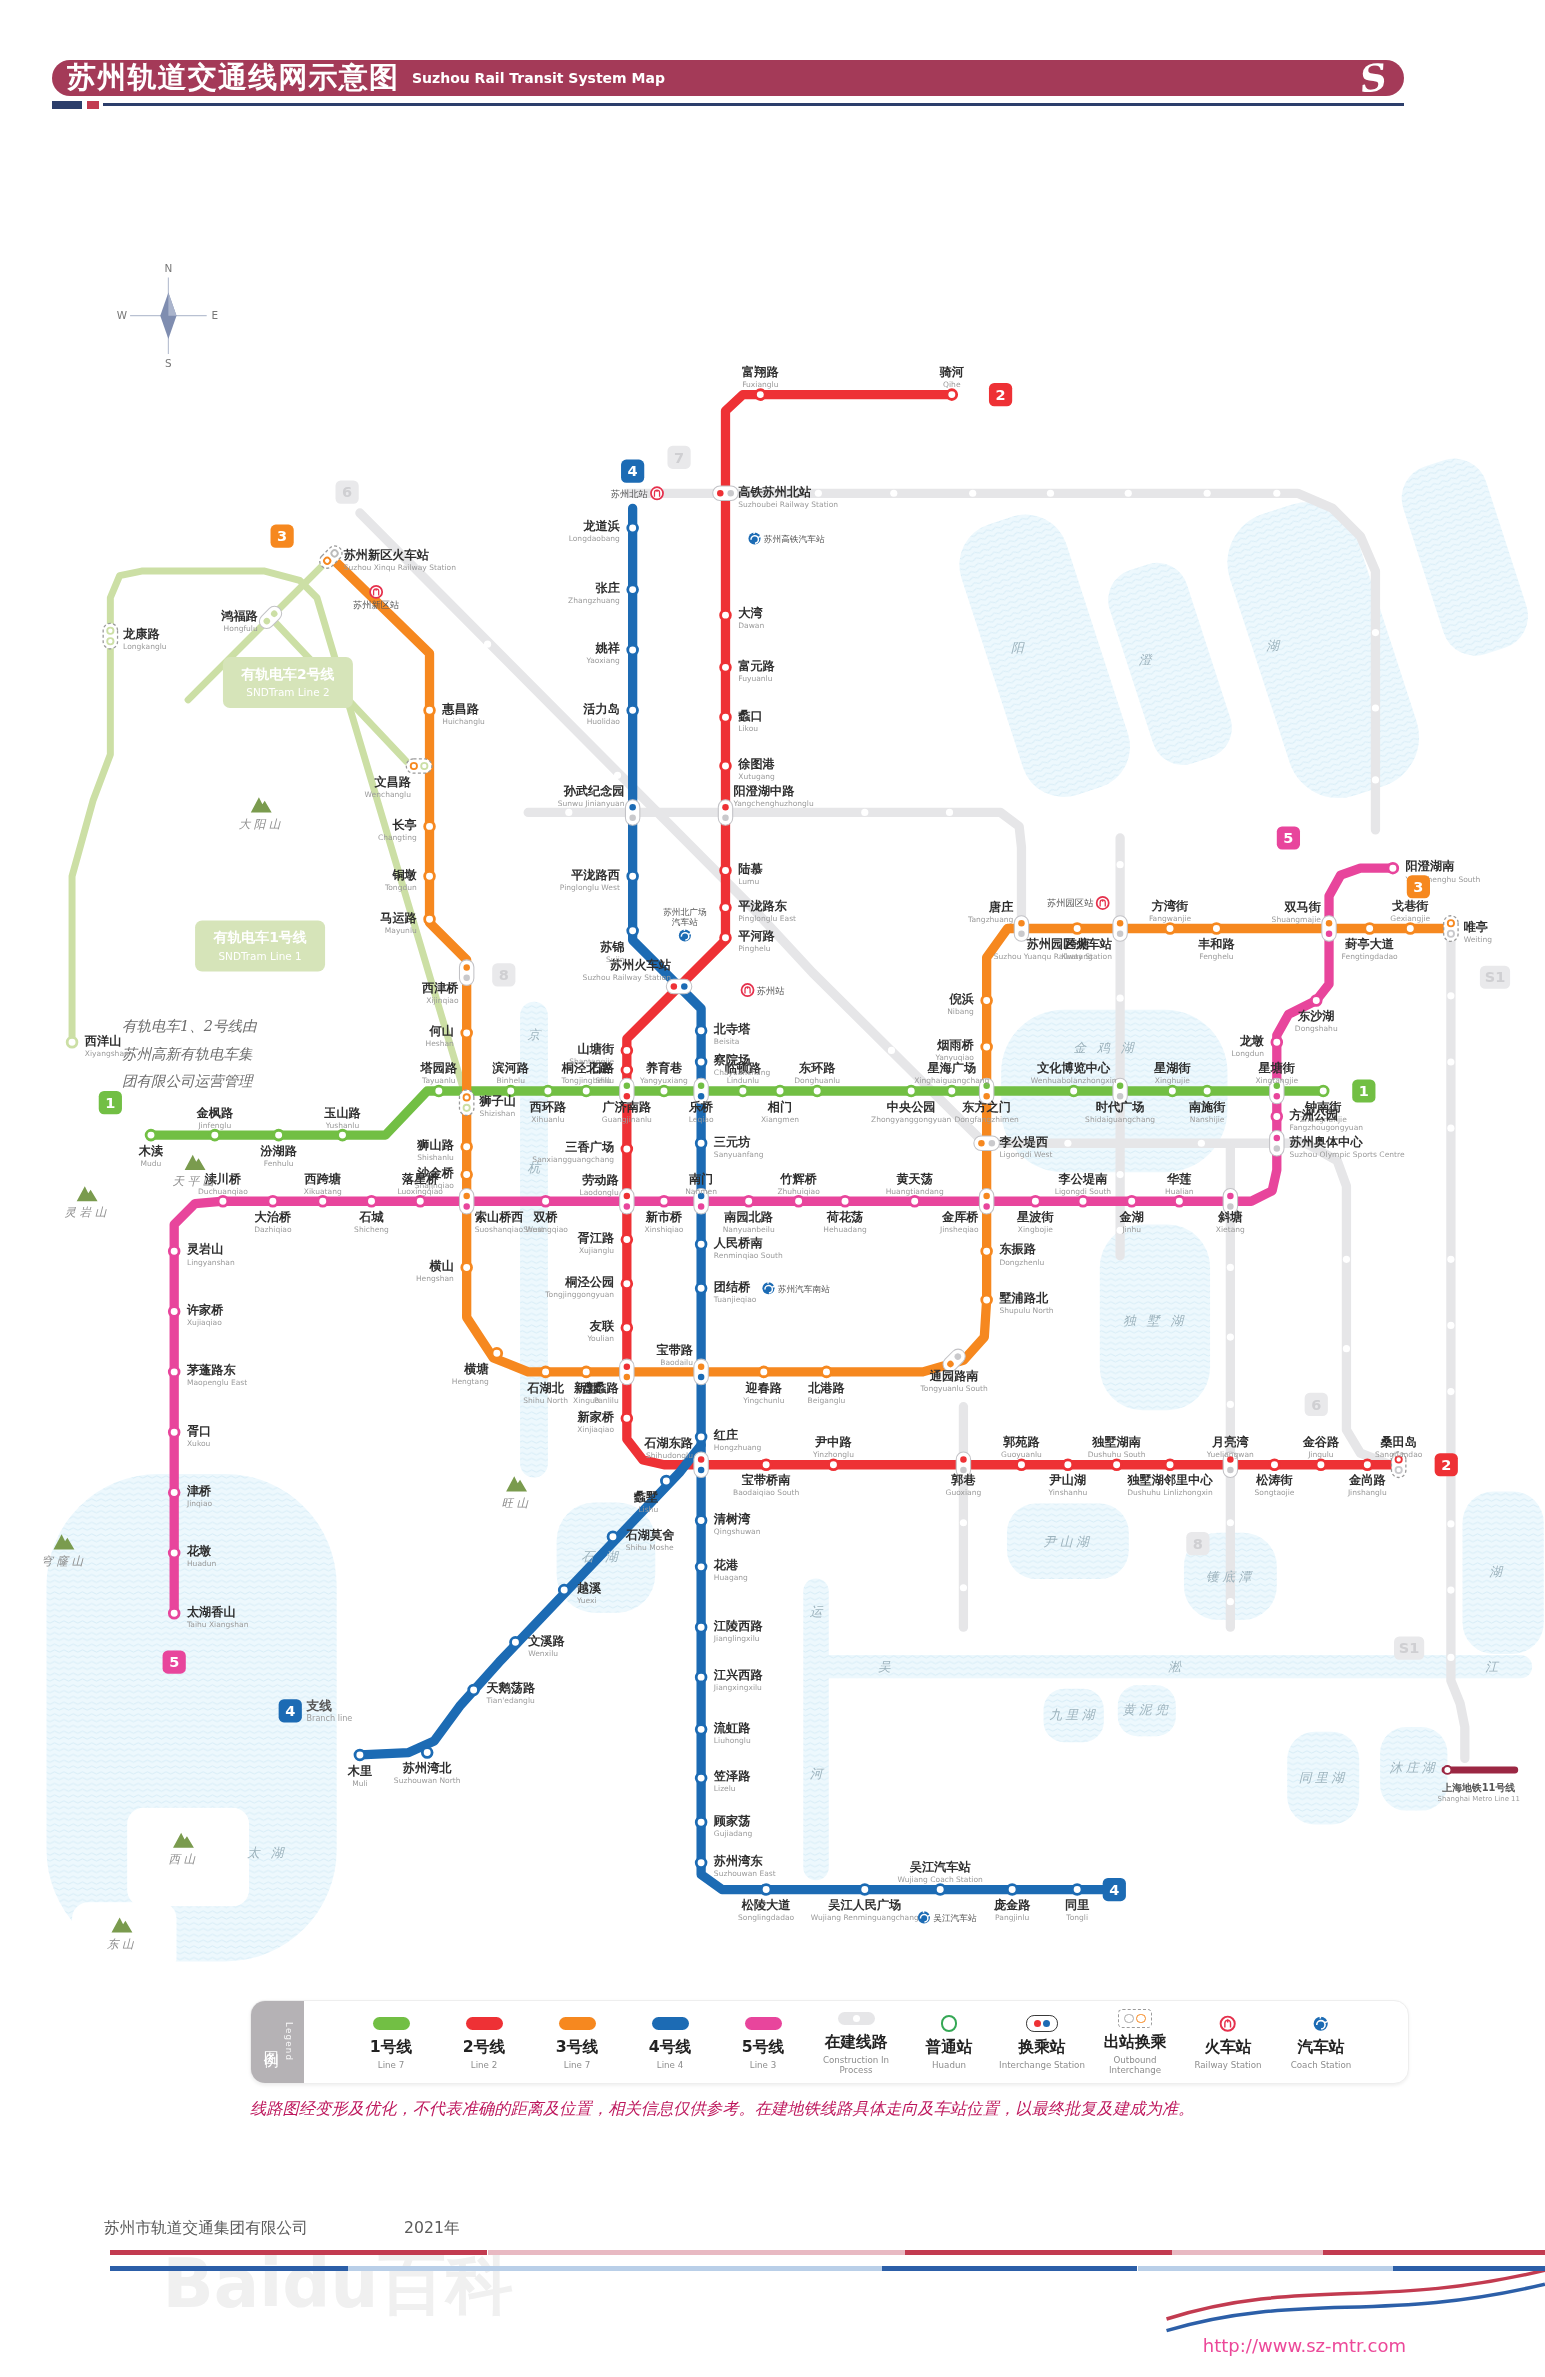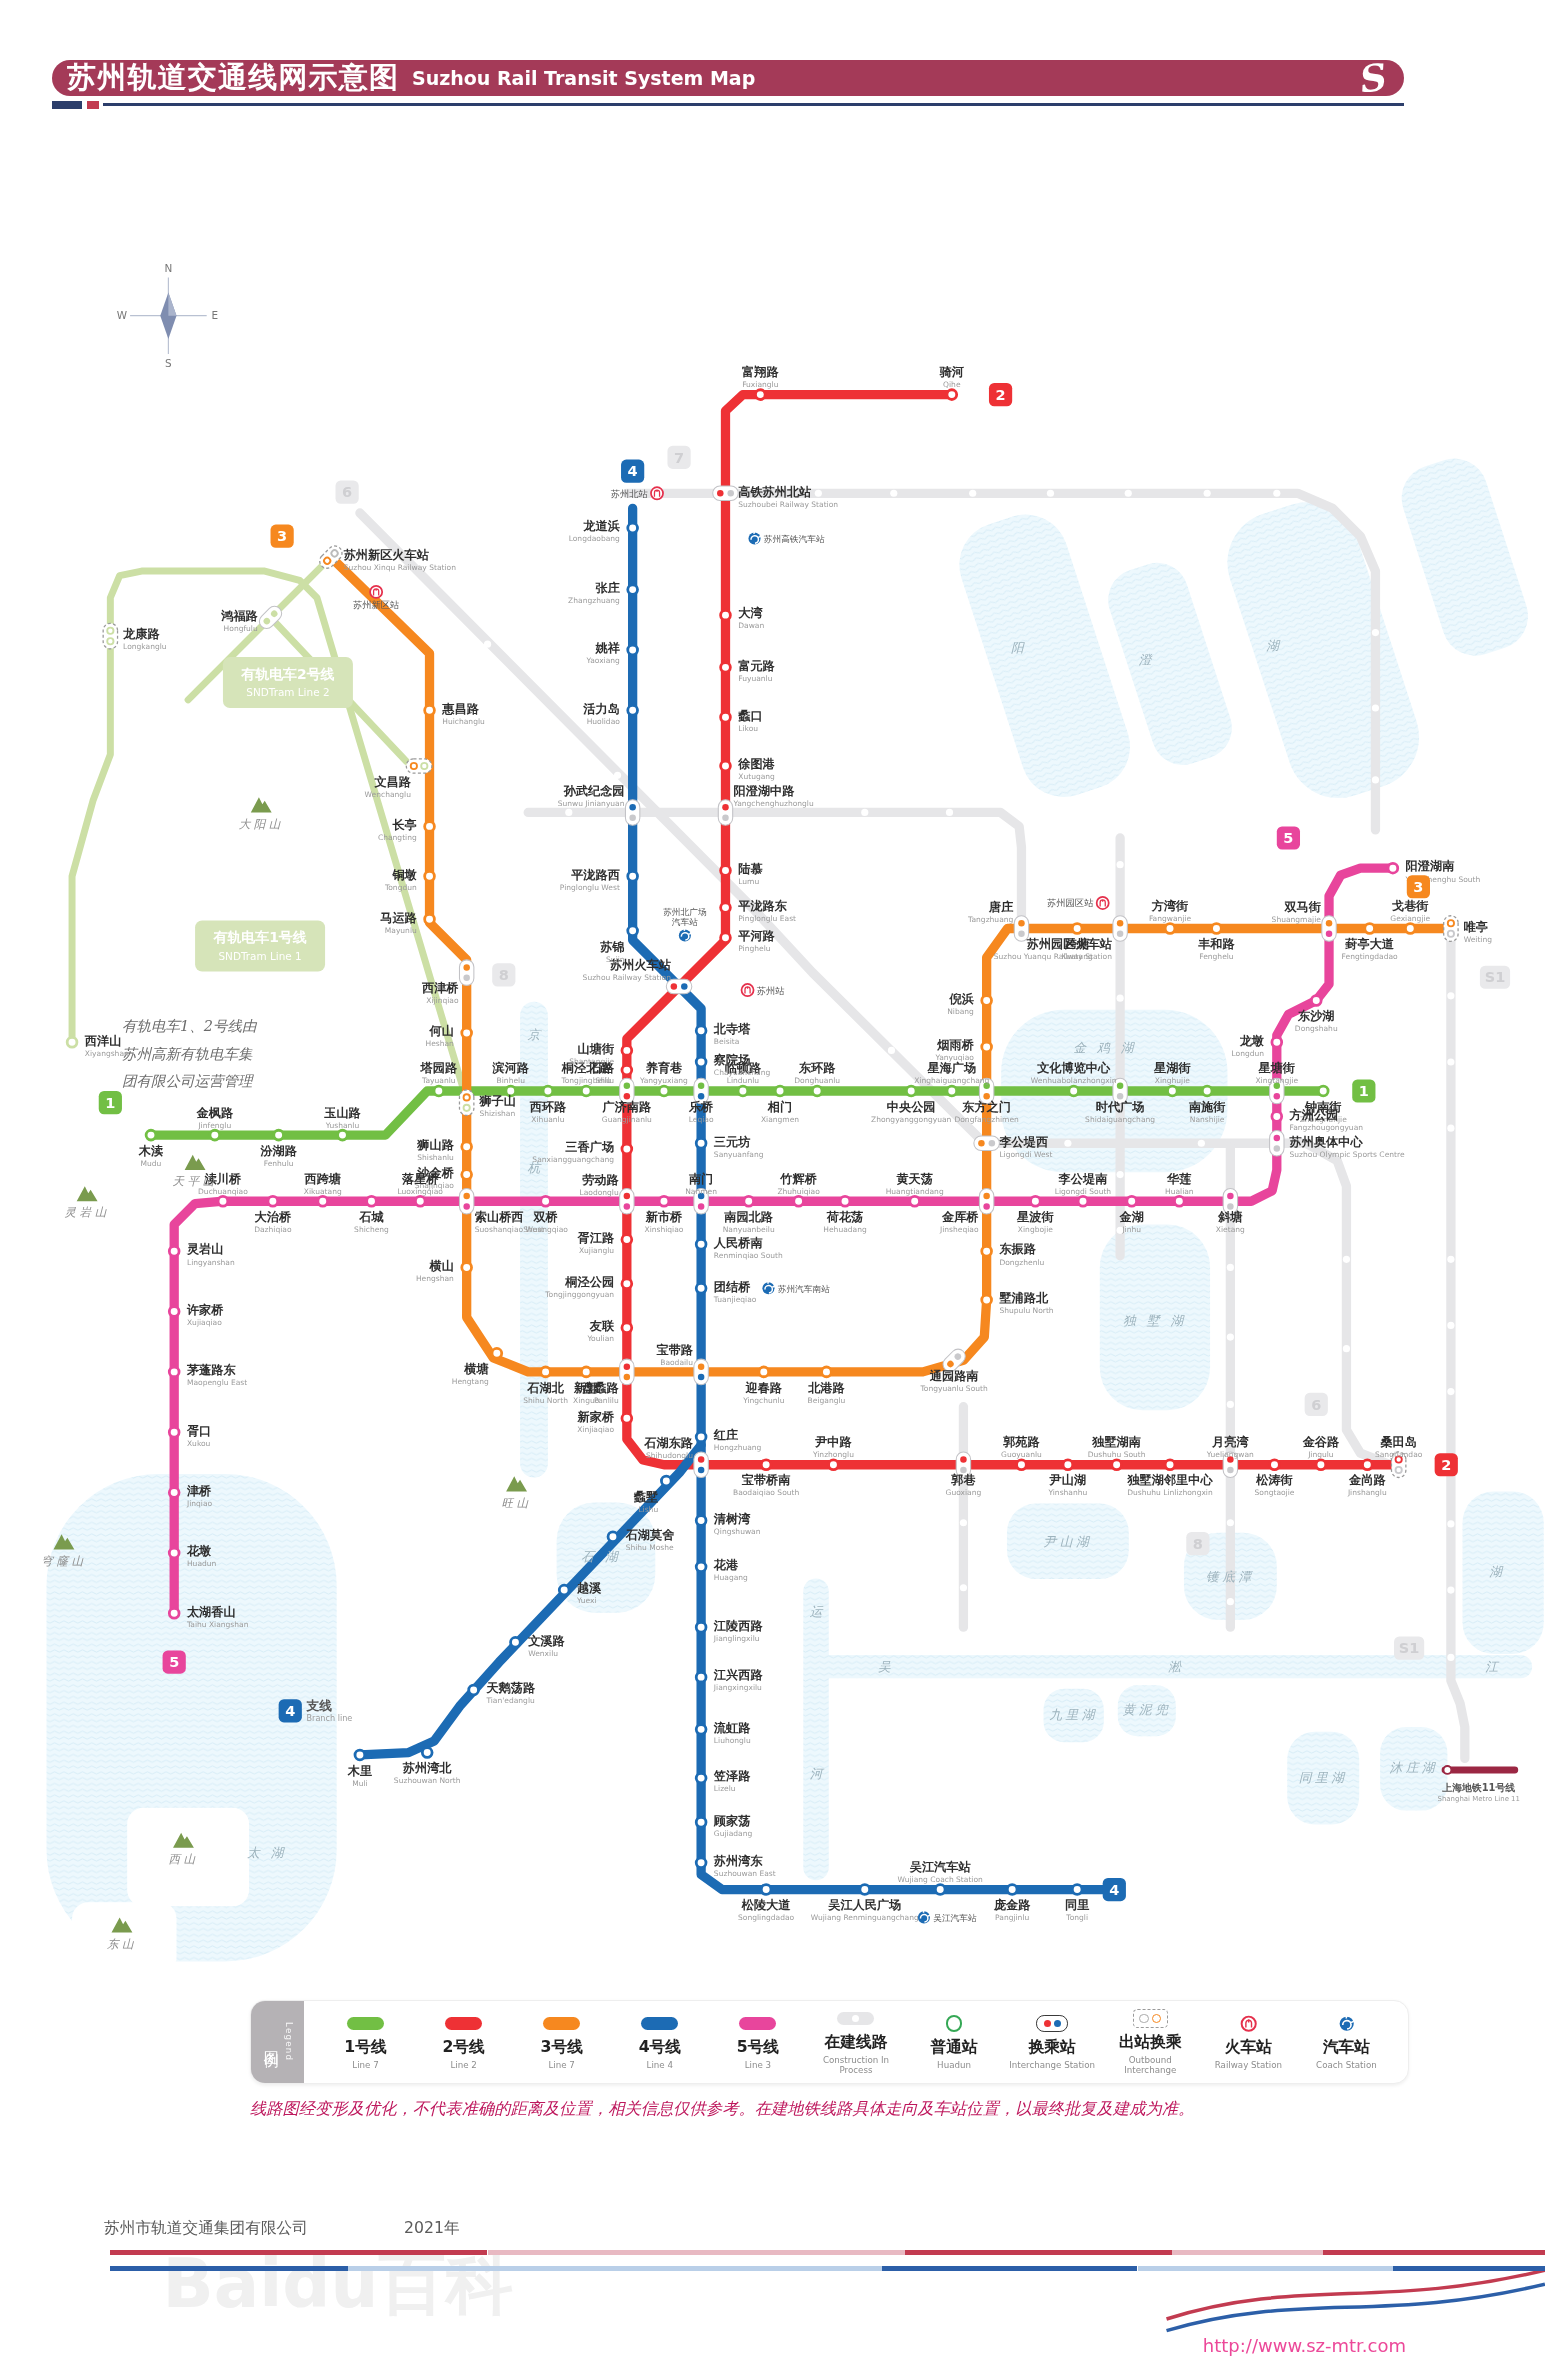--- a/index.html
+++ b/index.html
@@ -2,31 +2,31 @@
 <html style="font-size:9.3px"><head>
 <meta charset="utf-8">
 <style>
   html,body{margin:0;padding:0;background:#fff;}
   body{width:1545px;height:2377px;position:relative;overflow:hidden;
        font-family:"DejaVu Sans","Liberation Sans",sans-serif;}
   #map{position:absolute;left:0;top:0;}
   .ov{position:absolute;}
   #hdr{left:52px;top:60px;width:1352px;height:36px;background:#a43a58;display:flex;align-items:center;border-radius:18px;}
   #hdr .zh{color:#fff;font-size:29px;font-weight:bold;font-family:"DejaVu Serif","Liberation Serif",serif;margin-left:15px;letter-spacing:1.2px;}
-  #hdr .en{color:#fff;font-size:19px;font-weight:bold;margin-left:12.8px;}
+  #hdr .en{color:#fff;font-size:14px;font-weight:bold;margin-left:12.8px;}
   #hdr .logo{margin-left:auto;margin-right:17.4px;color:#fff;font-size:37px;font-weight:bold;font-style:italic;font-family:"DejaVu Serif",serif;transform:rotate(-8deg);}
   #hdrline{left:52px;top:101px;width:1352px;height:9.3px;}
   #hdrline .b1{position:absolute;left:0;top:0;width:30px;height:7.5px;background:#2c3e6b;}
   #hdrline .r1{position:absolute;left:35px;top:0;width:11.6px;height:7.5px;background:#c23b50;}
   #hdrline .ln{position:absolute;left:51px;top:2.3px;right:0;height:2.9px;background:#2c3e6b;}
   #legend{left:250px;top:2000px;width:1157px;height:82px;background:#fff;border:1.2px solid #eee;border-radius:15px;box-shadow:0 1.2px 3.5px rgba(0,0,0,.06);display:flex;}
   #legend .tab{width:53px;background:#b5b2b5;border-radius:14px 0 0 14px;color:#fff;display:flex;align-items:center;justify-content:center;gap:3.5px;}
   #legend .tab .v{writing-mode:vertical-rl;font-size:15px;letter-spacing:3.5px;}
   #legend .tab .v2{writing-mode:vertical-rl;font-size:8.7px;letter-spacing:1.2px;opacity:.9;}
-  #legend .items{flex:1;display:flex;justify-content:space-between;align-items:center;padding:0 15px;}
+  #legend .items{flex:1;display:flex;justify-content:center;align-items:center;padding:0 15px;}
   .lit{display:flex;flex-direction:column;align-items:center;width:93px;}
   .lit .sym{height:20px;display:flex;align-items:center;justify-content:center;}
   .lit .zh{font-size:15.7px;color:#222;margin-top:3.5px;font-weight:600;}
   .lit .en{font-size:8.7px;color:#8d8d8d;text-align:center;line-height:10.4px;margin-top:1.7px;}
   .sline{width:37px;height:12.8px;border-radius:7px;}
   .sring{width:12.8px;height:12.8px;border-radius:50%;border:2.9px solid #35a855;background:#fff;}
   .spill{width:30px;height:15px;border-radius:8.1px;background:#fff;border:1.7px solid #3a3a3a;display:flex;align-items:center;justify-content:center;gap:2.9px;}
   .spill i{width:7px;height:7px;border-radius:50%;display:block;}
   .sout{width:32.5px;height:17.4px;border-radius:4.6px;border:1.5px dashed #9a9a9a;background:#fff;display:flex;align-items:center;justify-content:center;gap:2.9px;}
   .sout i{width:7.5px;height:7.5px;border-radius:50%;display:block;border:1.7px solid #aaa;background:#fff;}

